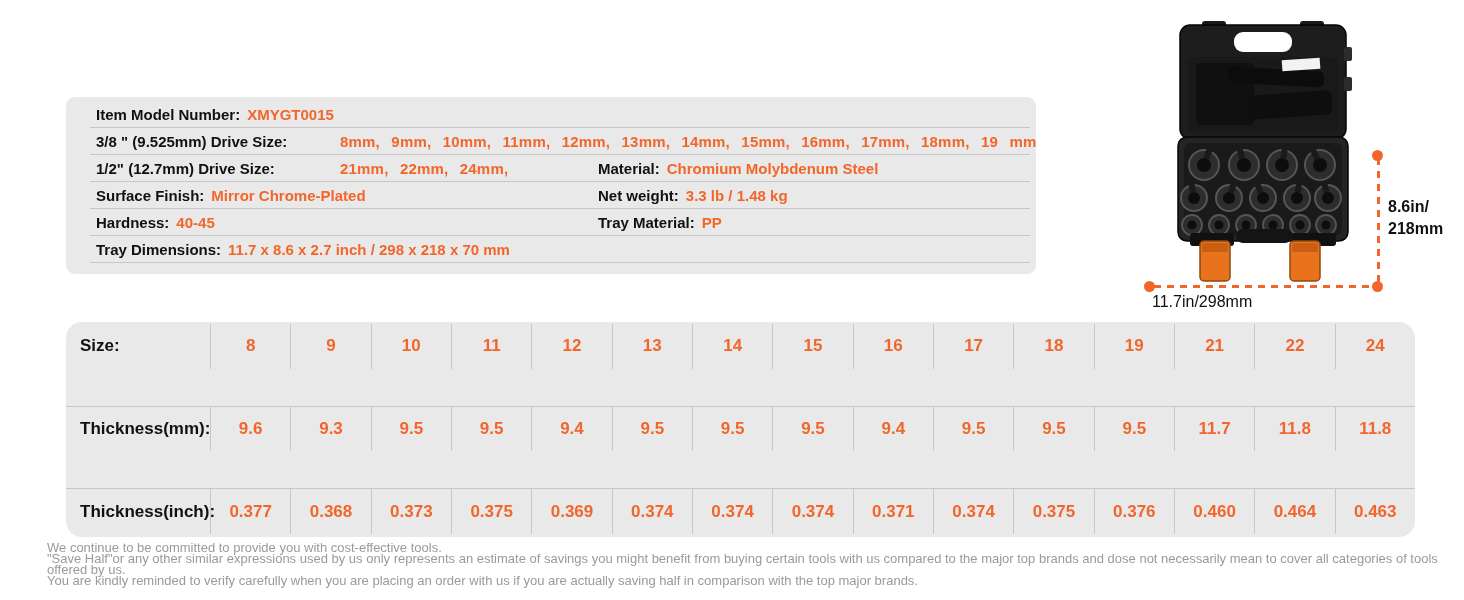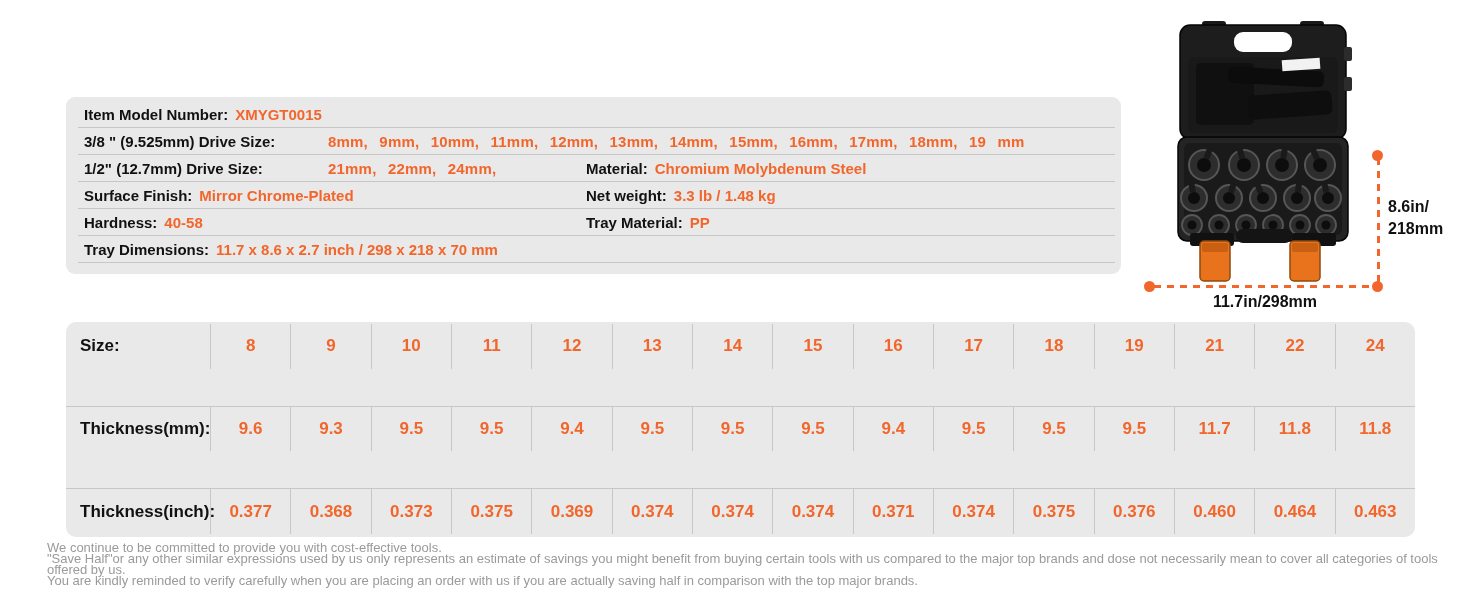--- a/index.html
+++ b/index.html
@@ -3,23 +3,23 @@
 <meta charset="utf-8">
 <title>Product Specification</title>
 <style>
   * { margin:0; padding:0; box-sizing:border-box; }
   html,body { background:#ffffff; }
   body { font-family:"Liberation Sans", sans-serif; color:#111; }
   .page { position:relative; width:1464px; height:600px; background:#fff; overflow:hidden; }
 
   
   .spec-panel {
-    position:absolute; left:66px; top:97px; width:1055px; height:177px;
+    position:absolute; left:66px; top:97px; width:970px; height:177px;
     background:#e9e9e9; border-radius:9px;
-    display:flex; flex-direction:column; padding:4px 0 11px 4px;
+    display:flex; flex-direction:column; padding:4px 0 11px 16px;
   }
   .spec-row {
     flex:1; display:flex; align-items:center; position:relative;
     margin:0 6px 0 8px; padding-left:6px;
     border-bottom:1px solid #c7c7c7;
     font-size:15px; font-weight:bold; white-space:nowrap;
   }
   .pair { display:flex; align-items:center; gap:7px; }
   .pair-right { position:absolute; left:508px; top:0; height:100%; }
   .lbl { color:#111; }
@@ -41,27 +41,27 @@
   .dim-hline {
     position:absolute; left:1154px; top:285px; width:220px; height:3px;
     background:repeating-linear-gradient(to right,#f2662b 0 7px,transparent 7px 13px);
   }
   .dim-label-v {
     position:absolute; left:1388px; top:196px;
     font-size:16px; font-weight:bold; line-height:22px; color:#111;
   }
   .dim-label-h {
     position:absolute; left:1152px; top:293px; width:226px;
-    text-align:center; font-size:16px; font-weight:bold; color:#111;
+    font-size:16px; font-weight:normal; color:#111;
   }
 
   
   .table-panel {
     position:absolute; left:66px; top:322px; width:1349px; height:215px;
-    background:#e9e9e9; border-radius:10px;
+    background:#e9e9e9; border-radius:16px;
     display:flex; flex-direction:column; padding:2px 0 3px 0;
   }
   .trow { flex:1; display:flex; }
   .trow + .trow { border-top:1px solid #c7c7c7;margin-top:37px; }
   .tlabel {
     width:144px; display:flex; align-items:center; padding-left:14px;
     font-size:17px; font-weight:bold; color:#111;
   }
   .tcells { flex:1; display:flex; }
   .tcell {
@@ -110,21 +110,21 @@
         <span class="val">Mirror Chrome-Plated</span>
       </div>
       <div class="pair pair-right">
         <span class="lbl">Net weight:</span>
         <span class="val">3.3 lb / 1.48 kg</span>
       </div>
     </div>
     <div class="spec-row">
       <div class="pair">
         <span class="lbl">Hardness:</span>
-        <span class="val">40-58</span>
+        <span class="val">40-45</span>
       </div>
       <div class="pair pair-right">
         <span class="lbl">Tray Material:</span>
         <span class="val">PP</span>
       </div>
     </div>
     <div class="spec-row">
       <div class="pair">
         <span class="lbl">Tray Dimensions:</span>
         <span class="val">11.7 x 8.6 x 2.7 inch / 298 x 218 x 70 mm</span>

